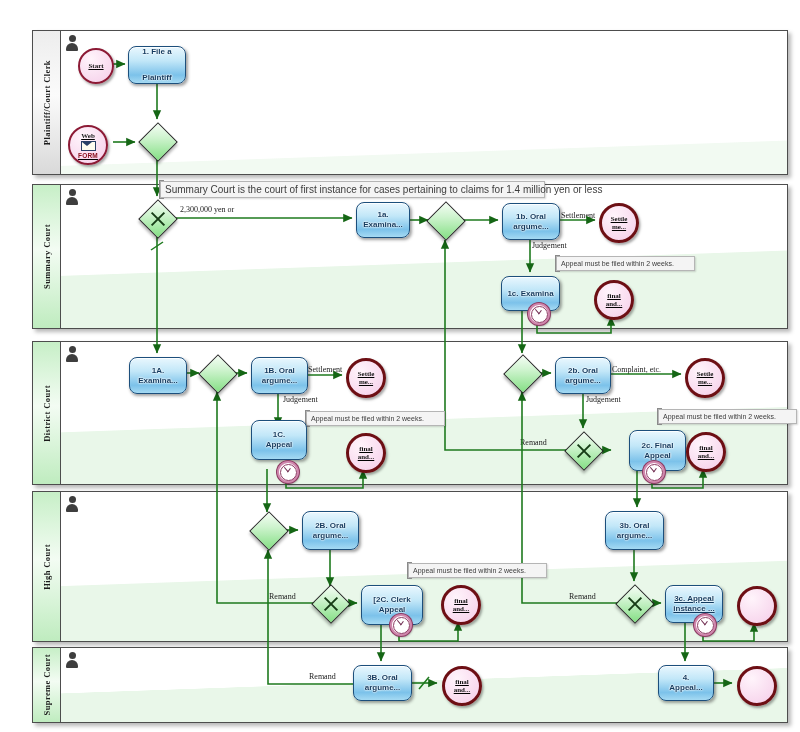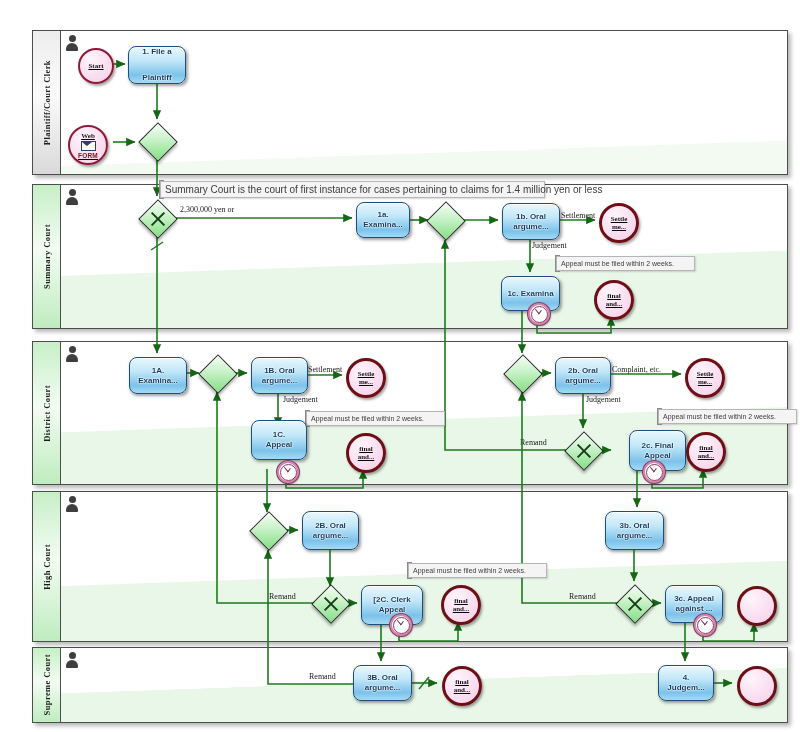--- a/index.html
+++ b/index.html
@@ -233,31 +233,31 @@
       <span>argume...</span>
     </div>
   <div class="task" style="left:361px;top:585px;width:60px;height:38px;">
     <span>[2C. Clerk</span>
       <span>Appeal</span>
     </div>
   <div class="task" style="left:605px;top:511px;width:57px;height:37px;">
     <span>3b. Oral</span>
       <span>argume...</span>
     </div>
-  <div class="task" style="left:665px;top:585px;width:56px;height:36px;">
+  <div class="task" style="left:665px;top:585px;width:56px;height:36px;text-decoration:underline;">
     <span>3c. Appeal</span>
-      <span>against ...</span>
+      <span>instance ...</span>
     </div>
   <div class="task" style="left:353px;top:665px;width:57px;height:34px;">
     <span>3B. Oral</span>
       <span>argume...</span>
     </div>
   <div class="task" style="left:658px;top:665px;width:54px;height:34px;">
     <span>4.</span>
-      <span>Judgem...</span>
+      <span>Appeal...</span>
     </div>
 
   <div class="gw" style="left:144px;top:128px;"></div>
   <div class="gw x" style="left:144px;top:205px;"></div>
   <div class="gw" style="left:432px;top:207px;"></div>
   <div class="gw" style="left:204px;top:360px;"></div>
   <div class="gw" style="left:509px;top:360px;"></div>
   <div class="gw x" style="left:570px;top:437px;"></div>
   <div class="gw" style="left:255px;top:517px;"></div>
   <div class="gw x" style="left:317px;top:590px;"></div>

